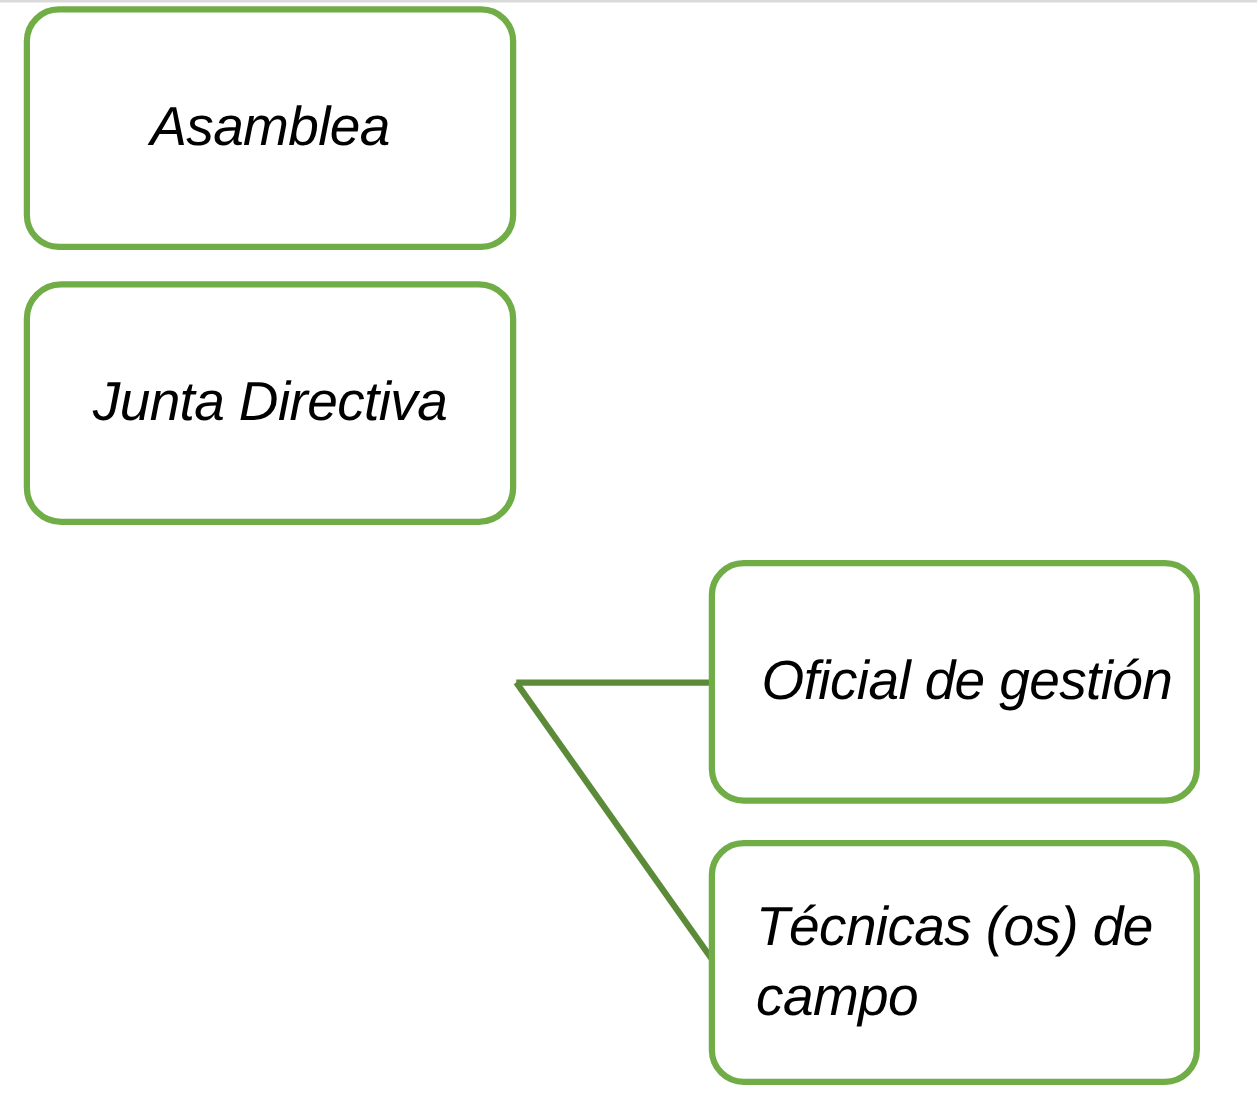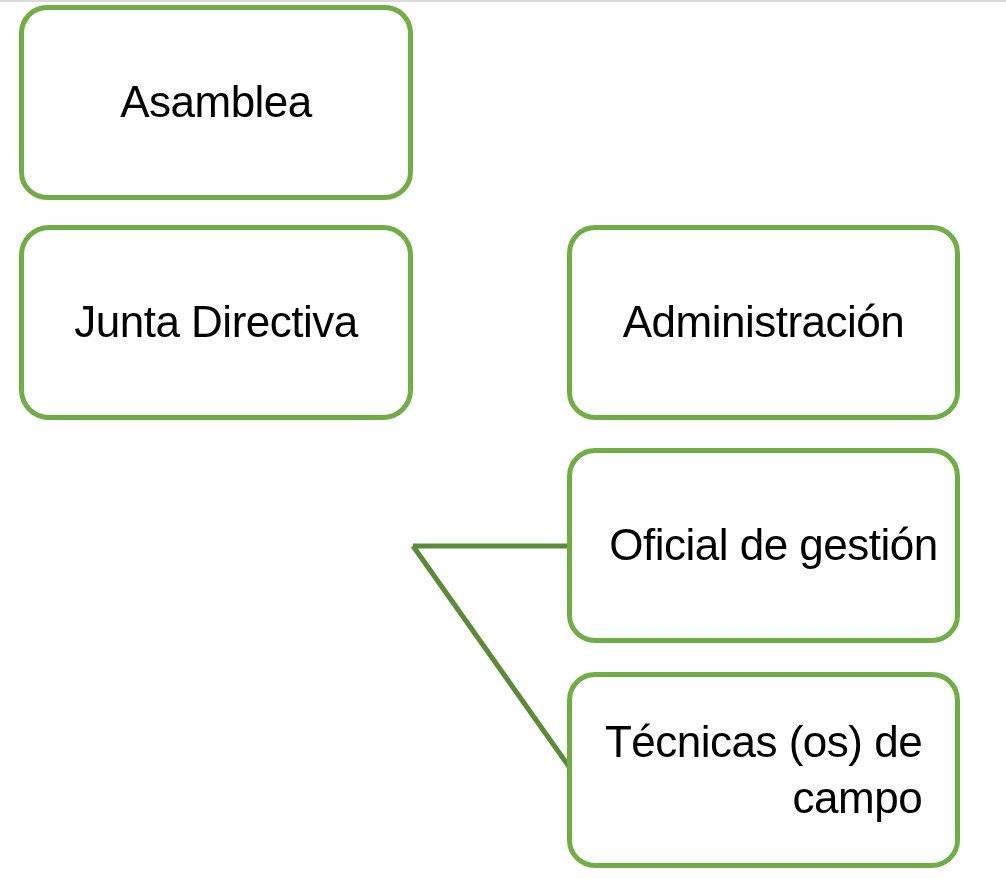--- a/index.html
+++ b/index.html
@@ -33,21 +33,22 @@
   }
   .node {
     position: absolute;
     box-sizing: border-box;
     border: 5px solid var(--color-box-border, #70ad47);
     border-radius: 28px;
     background: var(--color-background, #ffffff);
     display: flex;
     align-items: center;
     justify-content: center;
-    text-align: right;
+    text-align: left;
+    font-style: italic;
   }
   .node-label {
     color: var(--color-text, #000000);
     font-size: 44px;
     line-height: 1.28;
     white-space: pre-line;
     letter-spacing: -0.5px;
   }
   #node-asamblea       { left: 19px;  top: 5px;   width: 394px; height: 195px; }
   #node-junta          { left: 19px;  top: 225px; width: 394px; height: 195px; border-radius: 30px; }
@@ -70,23 +71,20 @@
 
   <div class="node" id="node-asamblea">
     <span class="node-label">Asamblea</span>
   </div>
 
   <div class="node" id="node-junta">
     <span class="node-label">Junta Directiva</span>
   </div>
 
 
-  <div class="node" id="node-administracion">
-    <span class="node-label">Administración</span>
-  </div>
 
   <div class="node" id="node-oficial">
     <span class="node-label">Oficial de gestión</span>
   </div>
 
   <div class="node" id="node-tecnicas">
     <span class="node-label">Técnicas (os) de
 campo</span>
   </div>
 

